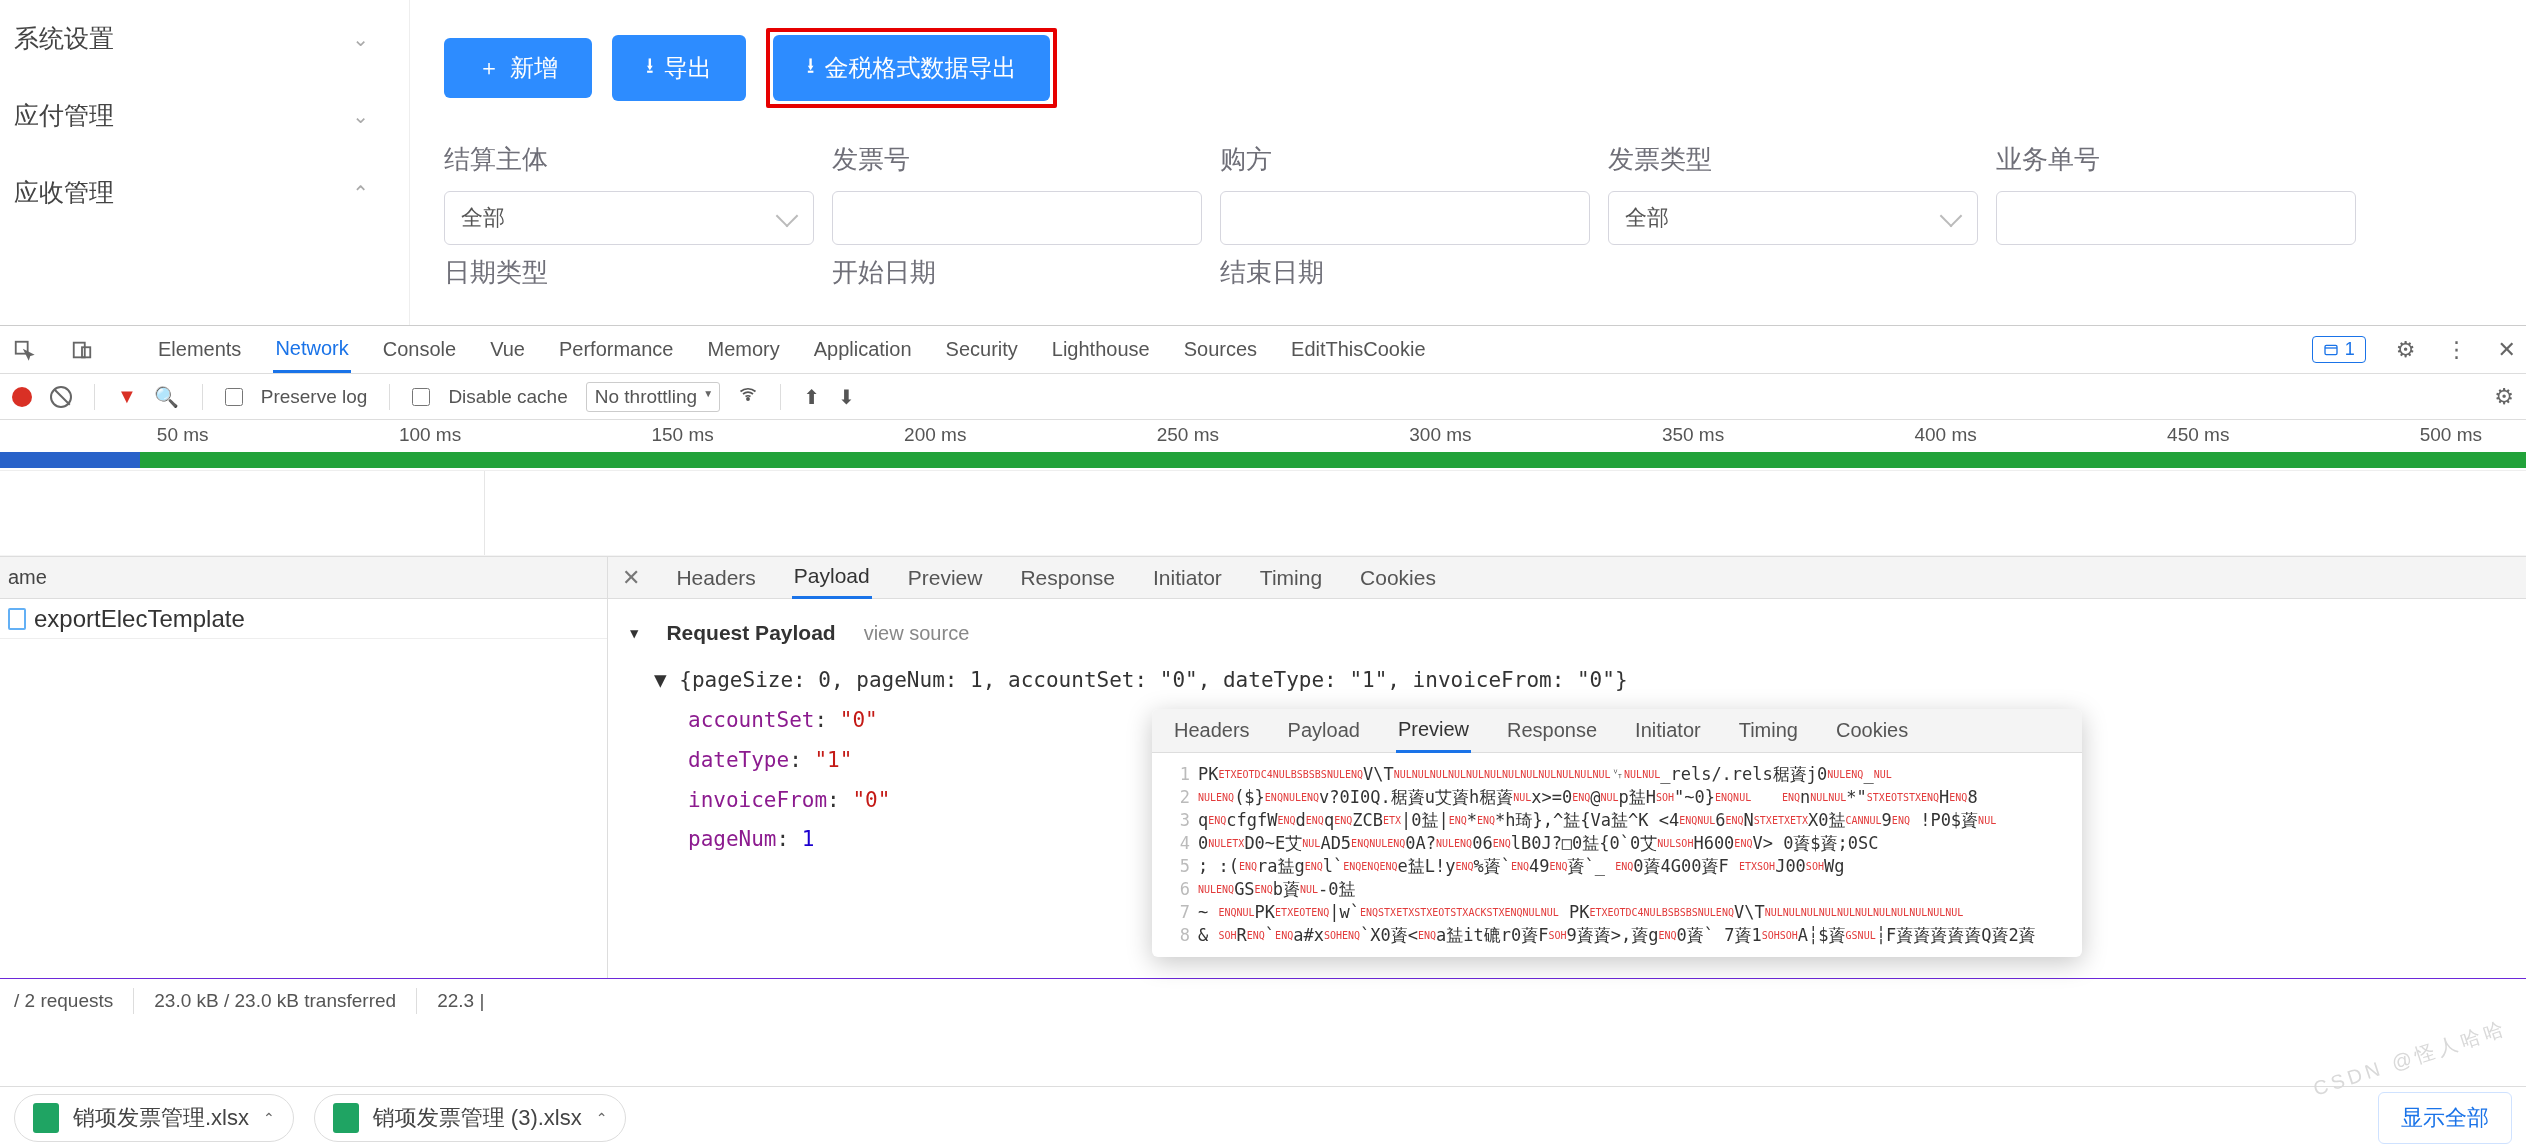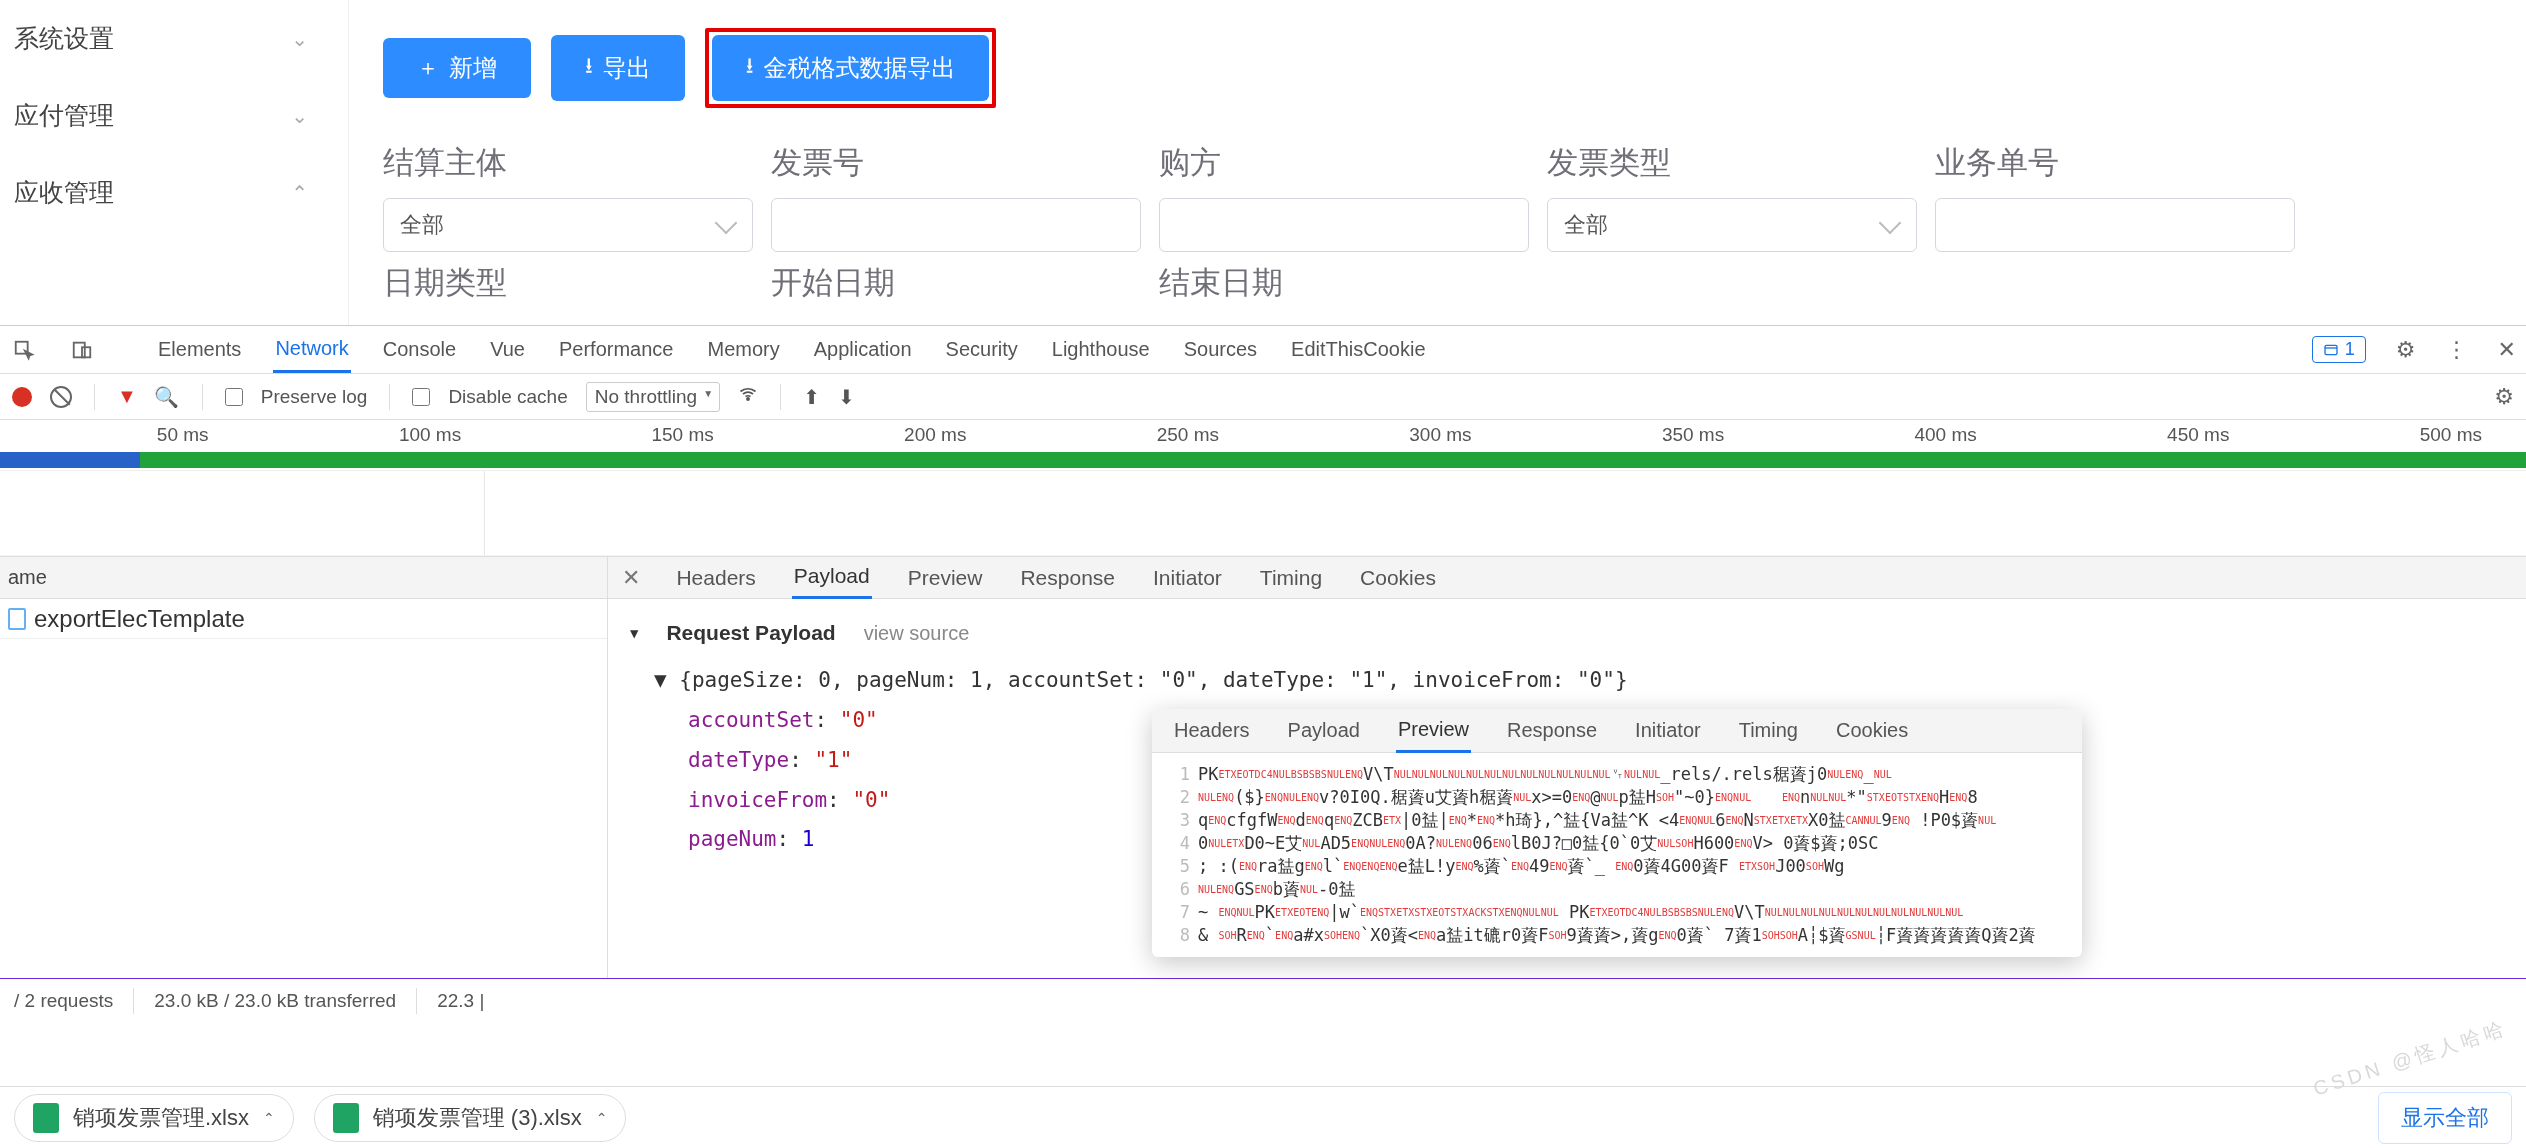--- a/index.html
+++ b/index.html
@@ -1,31 +1,31 @@
 <!DOCTYPE html>
 <html><head>
 <meta charset="utf-8">
 <style>
   * { margin: 0; padding: 0; box-sizing: border-box; }
   body { font-family: -apple-system, BlinkMacSystemFont, "Segoe UI", Arial, sans-serif; font-size: 13px; color: #333; background: #fff; width: 2526px; height: 1148px; overflow: hidden; }
 
   
   .app { display: flex; height: 325px; }
-  .sidebar { width: 349px; border-right: 1px solid #eee; padding: 0; }
+  .sidebar { width: 410px; border-right: 1px solid #eee; padding: 0; }
   .sidebar-item { display: flex; align-items: center; justify-content: space-between; padding: 22px 40px 22px 14px; font-size: 25px; color: #444; cursor: pointer; }
   .sidebar-item .chevron { color: #aaa; font-size: 20px; }
 
   .main { flex: 1; padding: 18px 34px; overflow: hidden; }
   .toolbar { display: flex; gap: 20px; align-items: center; margin: 10px 0 34px; }
   .btn { background: #2d8cff; color: #fff; border: none; border-radius: 6px; padding: 14px 34px; font-size: 24px; display: inline-flex; align-items: center; gap: 10px; cursor: pointer; }
   .btn .ico { font-size: 22px; }
   .btn-box-highlight { border: 4px solid #e60000; padding: 3px; border-radius: 2px; }
 
   .filter-grid { display: grid; grid-template-columns: 370px 370px 370px 370px 360px; gap: 10px 18px; }
-  .field label { display: block; font-size: 31px; color: #6f6f78; margin-bottom: 14px; }
+  .field label { display: block; font-size: 26px; color: #6f6f78; margin-bottom: 14px; }
   .field .control { height: 54px; border: 1px solid #d6d6de; border-radius: 6px; display: flex; align-items: center; padding: 0 16px; font-size: 22px; color: #555; position: relative; }
   .field .control.select::after { content: ""; width: 14px; height: 14px; border-right: 2px solid #bbb; border-bottom: 2px solid #bbb; transform: rotate(45deg); position: absolute; right: 18px; top: 16px; }
   
   
   .devtools { border-top: 1px solid #ccc; font-family: "Helvetica Neue", Arial, sans-serif; }
   .dt-tabs { display: flex; align-items: center; height: 48px; border-bottom: 1px solid #ddd; padding: 0 10px; gap: 30px; font-size: 20px; color: #555; }
   .dt-tabs .icon-btn { color: #888; width: 28px; display: inline-flex; justify-content: center; cursor: pointer; }
   .dt-tabs .tab { padding: 10px 2px; cursor: pointer; }
   .dt-tabs .tab.active { color: #1a73e8; border-bottom: 3px solid #1a73e8; }
   .dt-tabs .spacer { flex: 1; }

